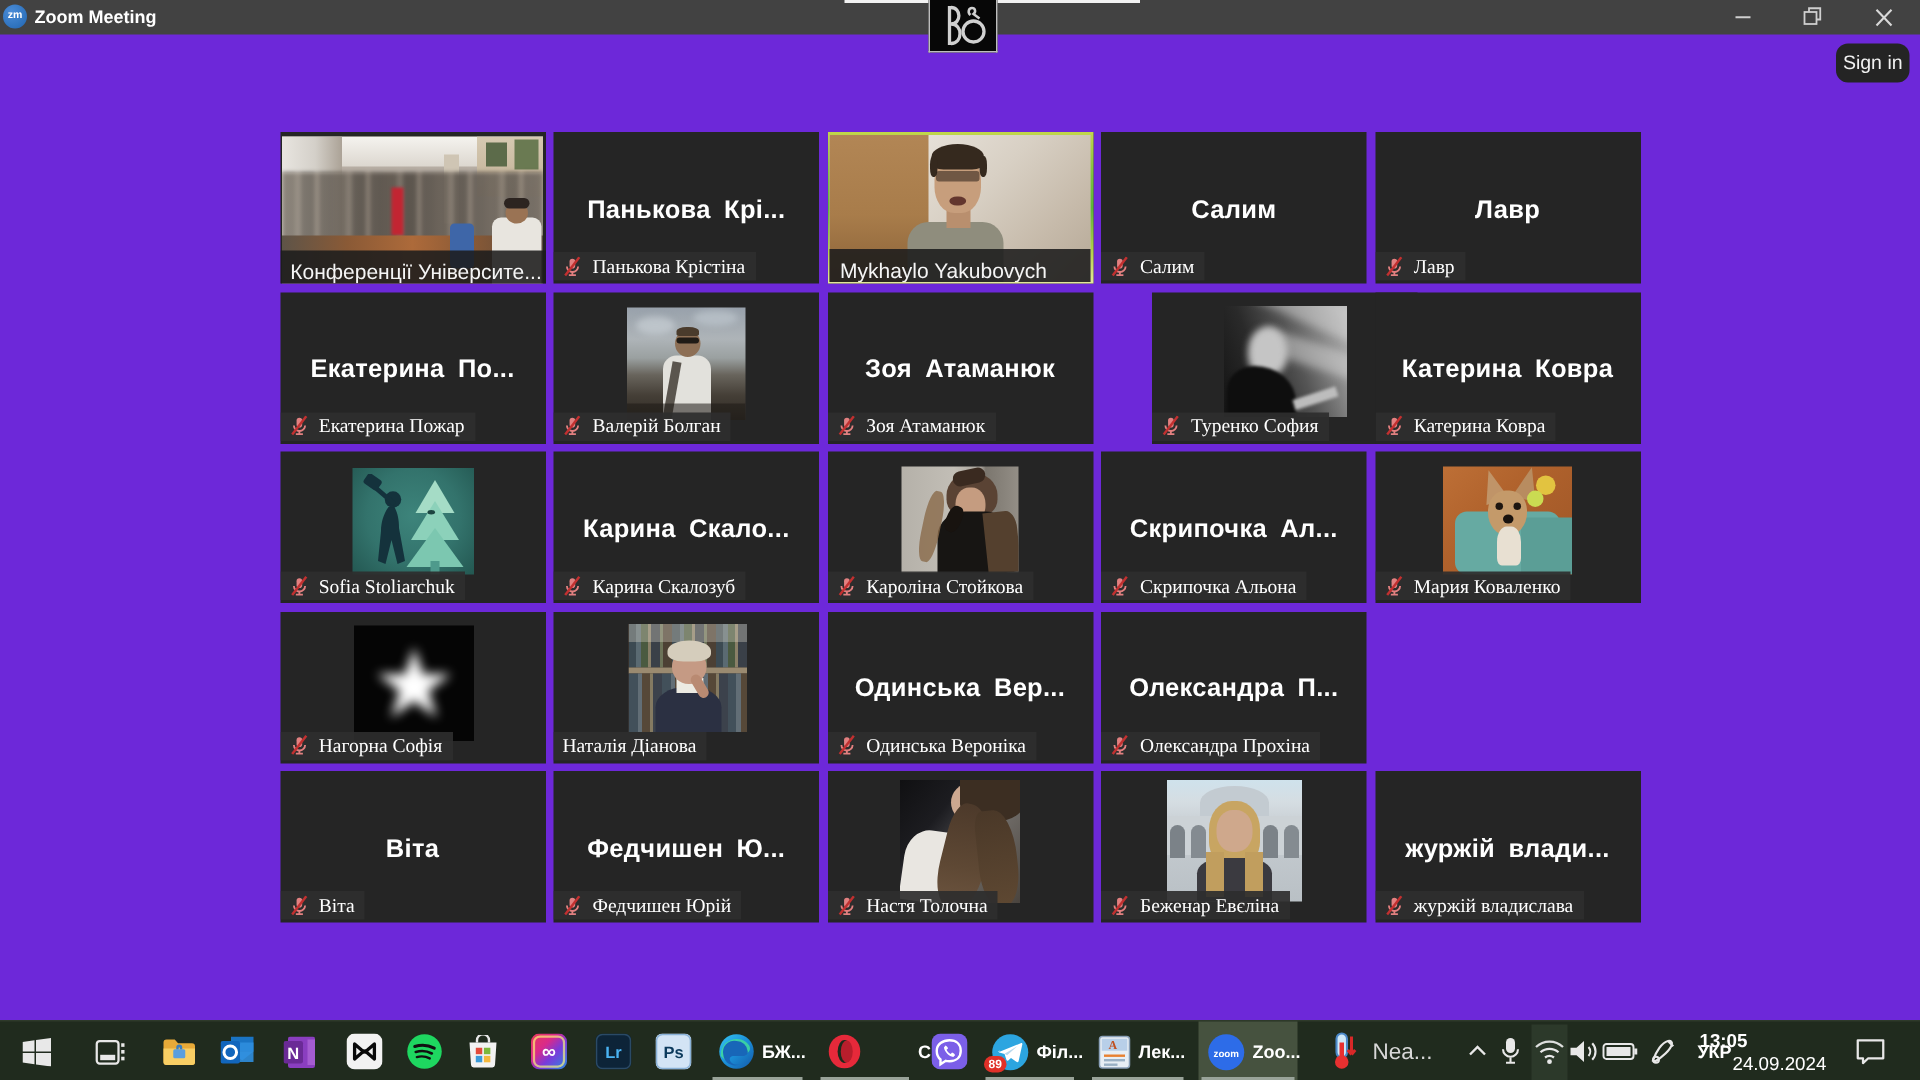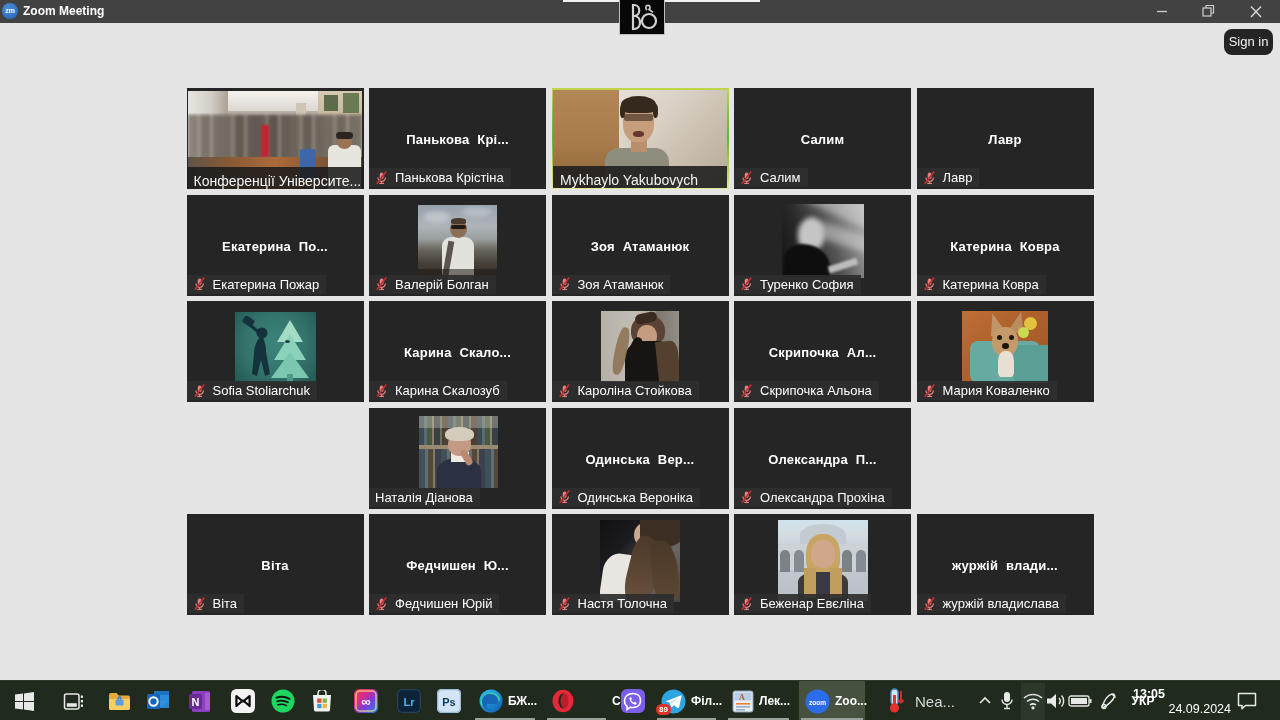--- a/index.html
+++ b/index.html
@@ -1,27 +1,27 @@
 <!DOCTYPE html>
 <html><head><meta charset="utf-8">
 <style>
 *{margin:0;padding:0;box-sizing:content-box;}
 html,body{width:1280px;height:720px;overflow:hidden;background:#181818;font-family:"Liberation Sans",sans-serif;}
-#stage{position:relative;width:1280px;height:720px;background:#e5e5e5;}
+#stage{position:relative;width:1280px;height:720px;background:#6d28d9;}
 .titlebar{position:absolute;left:0;top:0;width:1280px;height:23px;background:#424242;}
 .zmc{position:absolute;left:2px;top:3px;width:16px;height:16px;border-radius:50%;background:radial-gradient(circle at 35% 30%,#4a8cd8,#2166b0);color:#fff;font-size:7px;font-weight:bold;text-align:center;line-height:16px;}
 .zmt{position:absolute;left:23px;top:4px;color:#fff;font-size:12px;font-weight:bold;}
 .wbtn{position:absolute;top:0;height:23px;color:#d8d8d8;}
 .whitestrip{position:absolute;left:563px;top:0;width:197px;height:2px;background:#f2f2f2;}
 .bo{position:absolute;left:619px;top:0px;width:44px;height:34px;background:#070707;border:1px solid #bdbdbd;border-top:none;}
 .signin{position:absolute;left:1224px;top:29px;width:49px;height:26px;background:#242424;border-radius:8px;color:#f2f2f2;font-size:13px;text-align:center;line-height:26px;}
 .tile{position:absolute;width:177px;height:101px;background:#252525;overflow:hidden;}
 .bign{position:absolute;left:0;top:0;width:100%;height:100%;display:flex;align-items:center;justify-content:center;}
-.bign span{color:#fff;font-weight:bold;font-size:13px;letter-spacing:0.2px;word-spacing:4px;white-space:nowrap;margin-top:2px;}
-.lbl{position:absolute;left:0;bottom:2px;height:19px;max-width:177px;display:flex;align-items:center;background:rgba(46,46,46,0.92);padding:0 7px 0 6px;color:#fff;font-size:13px;white-space:nowrap;overflow:hidden;}
+.bign span{color:#fff;font-weight:bold;font-size:17px;letter-spacing:0.2px;word-spacing:4px;white-space:nowrap;margin-top:2px;}
+.lbl{position:absolute;left:0;bottom:2px;height:19px;max-width:177px;display:flex;align-items:center;background:rgba(46,46,46,0.92);padding:0 7px 0 6px;color:#fff;font-size:13px;white-space:nowrap;overflow:hidden;font-family:Liberation Serif, serif;}
 .lbl .mi{margin-right:7px;flex:0 0 auto;}
 .lblbar{position:absolute;left:0;bottom:0;width:100%;height:22px;background:rgba(28,28,28,0.88);color:#f5f5f5;font-size:14px;line-height:29px;padding-left:7px;box-sizing:border-box;white-space:nowrap;overflow:hidden;}
 .av{position:absolute;overflow:hidden;}
 .spkb{position:absolute;left:-4px;top:-4px;width:185px;height:109px;background:linear-gradient(180deg,#ccd94c 0%,#7cc23e 30%,#5bb637 50%,#b8d14d 78%,#ecedaa 100%);}
 .spkv{position:absolute;left:5.5px;top:5.5px;width:174px;height:98px;background:#c9bca9;overflow:hidden;}
 .tile .spkb ~ .lblbar{left:1.5px;bottom:1.5px;width:174px;}
 .taskbar{position:absolute;left:0;top:680px;width:1280px;height:40px;background:#202b1e;border-top:1px solid #2e3a2a;box-sizing:border-box;}
 .tbi{position:absolute;top:0;height:40px;display:flex;align-items:center;justify-content:center;}
 .tbtn{position:absolute;top:0;height:40px;display:flex;align-items:center;}
 .tbtn .tlabel{color:#fff;font-size:12px;font-weight:bold;margin-left:5px;white-space:nowrap;}
@@ -181,21 +181,21 @@
         <svg class="mi" width="13" height="14" viewBox="0 0 16 17">
           <rect x="5.8" y="1.8" width="4.6" height="8" rx="2.3" fill="#e28080"></rect>
           <path d="M3.6 8a4.6 4.6 0 0 0 9.2 0" stroke="#e28080" stroke-width="1.5" fill="none"></path>
           <line x1="8.1" y1="12.6" x2="8.1" y2="15" stroke="#e28080" stroke-width="1.5"></line>
           <line x1="5.2" y1="15.2" x2="11" y2="15.2" stroke="#e28080" stroke-width="1.5"></line>
           <line x1="13.8" y1="0.5" x2="2.2" y2="15.5" stroke="#c23030" stroke-width="2"></line>
         </svg>
         <span>Зоя Атаманюк</span>
       </div>
     </div>
-<div class="tile" style="left:734.0px;top:194.5px;">
+<div class="tile" style="left:768px;top:194.5px;">
       <div class="av" style="left:47.5px;top:9.5px;width:82px;height:74px;background:linear-gradient(250deg,#b5b5b5 0%,#8a8a8a 20%,#555 42%,#2a2a2a 68%,#141414 100%);">
 <div style="position:absolute;left:18px;top:-8px;width:90px;height:22px;background:rgba(225,225,225,.45);transform:rotate(24deg);filter:blur(3px);"></div>
 <div style="position:absolute;left:24px;top:26px;width:80px;height:16px;background:rgba(220,220,220,.5);transform:rotate(18deg);filter:blur(3px);"></div>
 <div style="position:absolute;left:16px;top:14px;width:26px;height:32px;background:#c5c5c5;border-radius:50% 50% 40% 40%;filter:blur(2.5px);"></div>
 <div style="position:absolute;left:2px;top:40px;width:46px;height:40px;background:#0e0e0e;border-radius:40% 60% 0 0;filter:blur(1px);"></div>
 <div style="position:absolute;left:46px;top:58px;width:30px;height:7px;background:#bdbdbd;transform:rotate(-18deg);filter:blur(1px);"></div>
 </div>
       <div class="lbl">
         <svg class="mi" width="13" height="14" viewBox="0 0 16 17">
           <rect x="5.8" y="1.8" width="4.6" height="8" rx="2.3" fill="#e28080"></rect>
@@ -314,20 +314,35 @@
 </div>
       <div class="lbl">
         <svg class="mi" width="13" height="14" viewBox="0 0 16 17">
           <rect x="5.8" y="1.8" width="4.6" height="8" rx="2.3" fill="#e28080"></rect>
           <path d="M3.6 8a4.6 4.6 0 0 0 9.2 0" stroke="#e28080" stroke-width="1.5" fill="none"></path>
           <line x1="8.1" y1="12.6" x2="8.1" y2="15" stroke="#e28080" stroke-width="1.5"></line>
           <line x1="5.2" y1="15.2" x2="11" y2="15.2" stroke="#e28080" stroke-width="1.5"></line>
           <line x1="13.8" y1="0.5" x2="2.2" y2="15.5" stroke="#c23030" stroke-width="2"></line>
         </svg>
         <span>Мария Коваленко</span>
+      </div>
+    </div>
+<div class="tile" style="left:186.5px;top:407.5px;">
+      <div class="av" style="left:49.5px;top:9px;width:80px;height:77px;background:#050505;">
+<div style="position:absolute;left:6px;top:5px;width:68px;height:68px;color:#fff;font-size:64px;line-height:68px;text-align:center;filter:blur(3.5px);">★</div>
+</div>
+      <div class="lbl">
+        <svg class="mi" width="13" height="14" viewBox="0 0 16 17">
+          <rect x="5.8" y="1.8" width="4.6" height="8" rx="2.3" fill="#e28080"></rect>
+          <path d="M3.6 8a4.6 4.6 0 0 0 9.2 0" stroke="#e28080" stroke-width="1.5" fill="none"></path>
+          <line x1="8.1" y1="12.6" x2="8.1" y2="15" stroke="#e28080" stroke-width="1.5"></line>
+          <line x1="5.2" y1="15.2" x2="11" y2="15.2" stroke="#e28080" stroke-width="1.5"></line>
+          <line x1="13.8" y1="0.5" x2="2.2" y2="15.5" stroke="#c23030" stroke-width="2"></line>
+        </svg>
+        <span>Нагорна Софія</span>
       </div>
     </div>
 <div class="tile" style="left:369.0px;top:407.5px;">
       <div class="av" style="left:49.5px;top:8.5px;width:79px;height:72px;background:#3a332c;">
 <div style="position:absolute;left:0;top:0;width:100%;height:29px;background:repeating-linear-gradient(90deg,#3c4a52 0 5px,#5a6a72 5px 8px,#4a5a40 8px 13px,#8a8068 13px 15px,#3a4048 15px 21px,#6c7258 21px 23px,#4c4034 23px 29px);"></div>
 <div style="position:absolute;left:0;top:0;width:100%;height:12px;background:rgba(220,215,200,.35);"></div>
 <div style="position:absolute;left:0;top:29px;width:100%;height:4px;background:#9a8a70;"></div>
 <div style="position:absolute;left:0;top:33px;width:100%;height:39px;background:repeating-linear-gradient(90deg,#42505a 0 6px,#626e76 6px 9px,#564838 9px 14px,#847a62 14px 16px,#3c424c 16px 22px);"></div>
 <div style="position:absolute;left:18px;top:42px;width:44px;height:30px;background:#2b3042;border-radius:45% 45% 0 0;"></div>
 <div style="position:absolute;left:32px;top:36px;width:18px;height:10px;background:#eceae2;"></div>
@@ -684,19 +699,19 @@
         </svg>
       </div>
 <div class="tbi" style="left:1096px;width:26px;">
         <svg width="20" height="20" viewBox="0 0 20 20">
           <path d="M3 16 C5 10 9 4 13 3 c2-.5 3 .8 2.5 2.5 C14.5 9 9 14 4.5 16.5 z M13 3 l3.5 3.5" fill="none" stroke="#e8e8e8" stroke-width="1.5"></path>
           <circle cx="5" cy="15.5" r="2" fill="none" stroke="#e8e8e8" stroke-width="1.3"></circle>
         </svg>
       </div>
 <div style="position:absolute;left:1128px;top:0;width:30px;height:40px;display:flex;align-items:center;justify-content:center;color:#fff;font-size:12px;font-weight:bold;">УКР</div>
 <div style="position:absolute;left:1116px;top:6px;width:66px;text-align:center;color:#fff;font-size:12.5px;font-weight:bold;">13:05</div>
-<div style="position:absolute;left:1155px;top:21px;width:76px;text-align:right;color:#fff;font-size:12.5px;">24.09.2024</div>
+<div style="position:absolute;left:1155px;top:21px;width:76px;text-align:left;color:#fff;font-size:12.5px;">24.09.2024</div>
 <div class="tbi" style="left:1234px;width:26px;">
         <svg width="22" height="20" viewBox="0 0 22 20">
           <path d="M2.5 2.5 h17 v12 h-10 l-3.5 3.2 v-3.2 h-3.5 z" fill="none" stroke="#e8e8e8" stroke-width="1.5" stroke-linejoin="round"></path>
         </svg>
       </div>
     </div>
 </div>
 </body></html>

